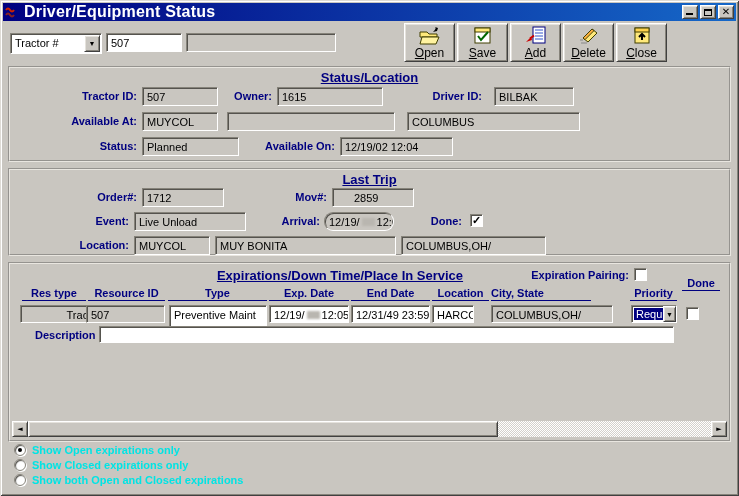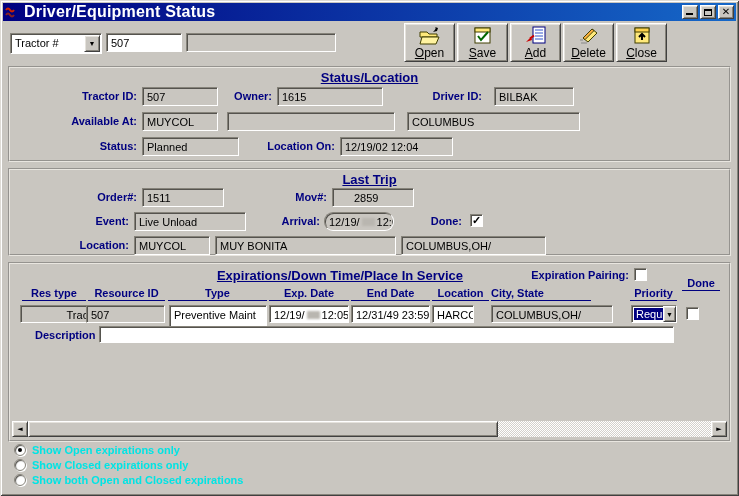--- a/index.html
+++ b/index.html
@@ -182,29 +182,29 @@
     <div class="lbl" style="left:380px;width:92px;top:22px;">Driver ID:</div>
     <div class="sunken" style="left:484px;top:19px;width:80px;">BILBAK</div>
 
     <div class="lbl" style="left:20px;width:107px;top:47px;">Available At:</div>
     <div class="sunken" style="left:132px;top:44px;width:76px;">MUYCOL</div>
     <div class="sunken" style="left:217px;top:44px;width:168px;"></div>
     <div class="sunken" style="left:397px;top:44px;width:173px;">COLUMBUS</div>
 
     <div class="lbl" style="left:20px;width:107px;top:72px;">Status:</div>
     <div class="sunken" style="left:132px;top:69px;width:97px;">Planned</div>
-    <div class="lbl" style="left:237px;width:88px;top:72px;">Location On:</div>
+    <div class="lbl" style="left:237px;width:88px;top:72px;">Available On:</div>
     <div class="sunken" style="left:330px;top:69px;width:113px;">12/19/02 12:04</div>
   </div>
 
   <div class="grp" style="left:8px;top:168px;width:723px;height:88px;">
     <div class="grp-title" style="left:0;right:0;top:2px;">Last Trip</div>
 
     <div class="lbl" style="left:20px;width:107px;top:21px;">Order#:</div>
-    <div class="sunken" style="left:132px;top:18px;width:82px;">1511</div>
+    <div class="sunken" style="left:132px;top:18px;width:82px;">1712</div>
     <div class="lbl" style="left:237px;width:80px;top:21px;">Mov#:</div>
     <div class="sunken" style="left:322px;top:18px;width:82px;padding-left:21px;">2859</div>
 
     <div class="lbl" style="left:20px;width:99px;top:45px;">Event:</div>
     <div class="sunken" style="left:124px;top:42px;width:112px;">Live Unload</div>
     <div class="lbl" style="left:237px;width:73px;top:45px;">Arrival:</div>
     <div class="sunken" style="left:314px;top:42px;width:70px;border-radius:9px;"><span>12/19/</span><span class="redact"></span><span>12:04</span></div>
     <div class="lbl" style="left:402px;width:50px;top:45px;">Done:</div>
     <div class="chk" style="left:460px;top:44px;">✓</div>
 

